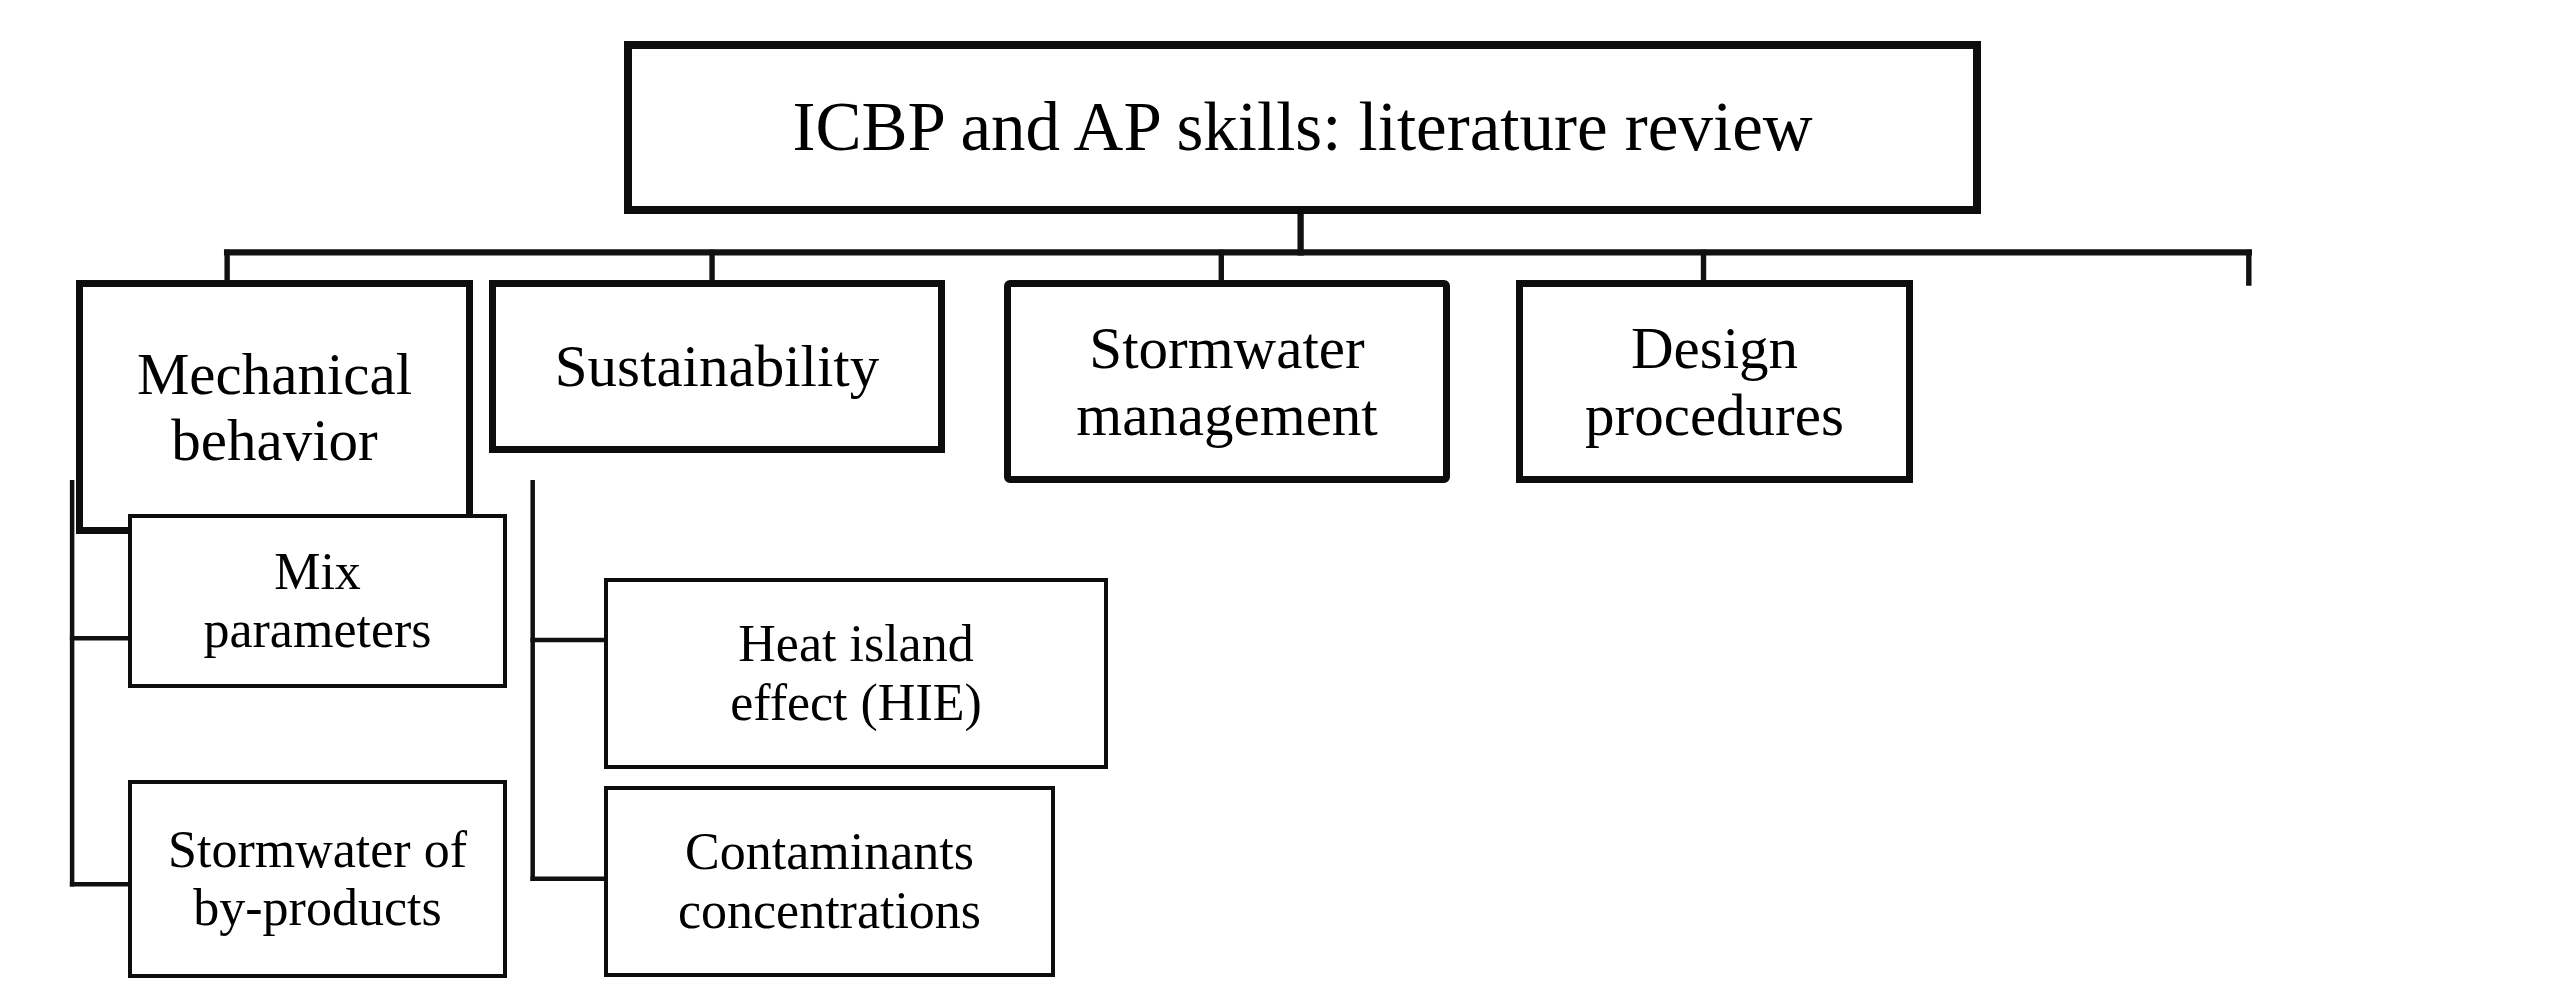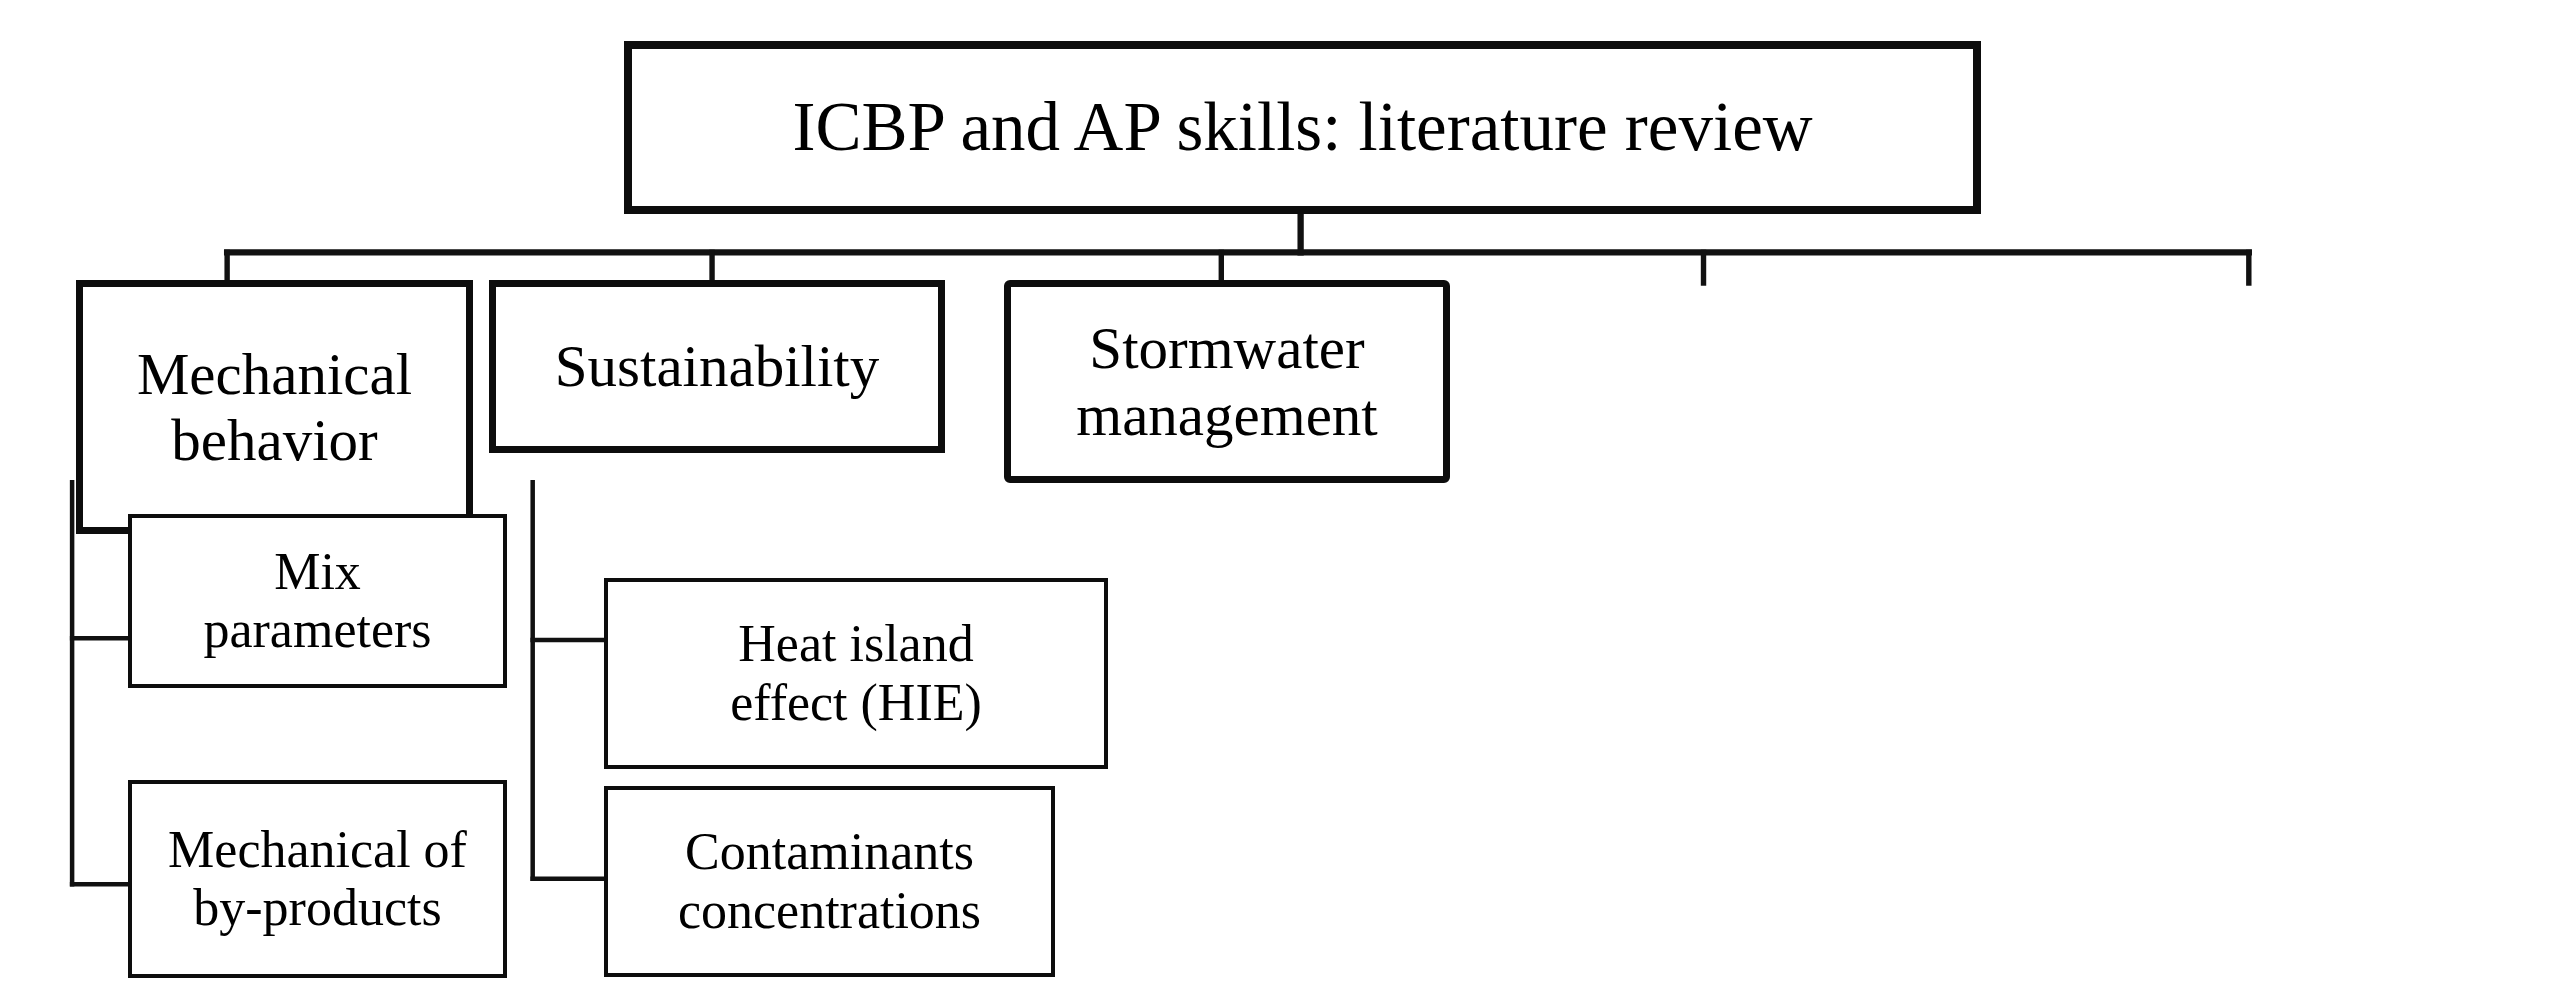--- a/index.html
+++ b/index.html
@@ -106,29 +106,33 @@
 
   <div class="node node-level2" style="left:489px; top:280px; width:456px; height:173px;">
     <span class="node-label">Sustainability</span>
   </div>
 
   <div class="node node-level2" style="left:1004px; top:280px; width:446px; height:203px;border-radius:6px;">
     <span class="node-label">Stormwater
 management</span>
   </div>
 
+  <div class="node node-level2" style="left:1516px; top:280px; width:397px; height:203px;">
+    <span class="node-label">Design
+procedures</span>
+  </div>
 
 
   <div class="node node-level3" style="left:128px; top:514px; width:379px; height:174px;">
     <span class="node-label">Mix
 parameters</span>
   </div>
 
   <div class="node node-level3" style="left:128px; top:780px; width:379px; height:198px;">
-    <span class="node-label">Mechanical of
+    <span class="node-label">Stormwater of
 by-products</span>
   </div>
 
   <div class="node node-level3" style="left:604px; top:578px; width:504px; height:191px;">
     <span class="node-label">Heat island
 effect (HIE)</span>
   </div>
 
   <div class="node node-level3" style="left:604px; top:786px; width:451px; height:191px;">
     <span class="node-label">Contaminants

